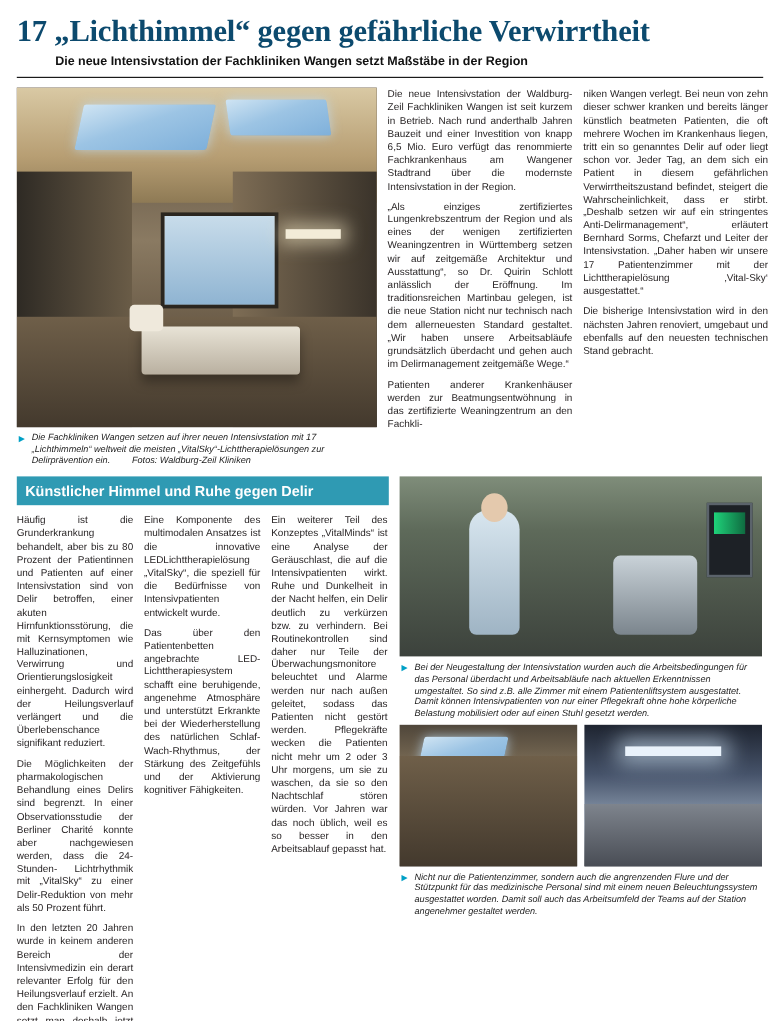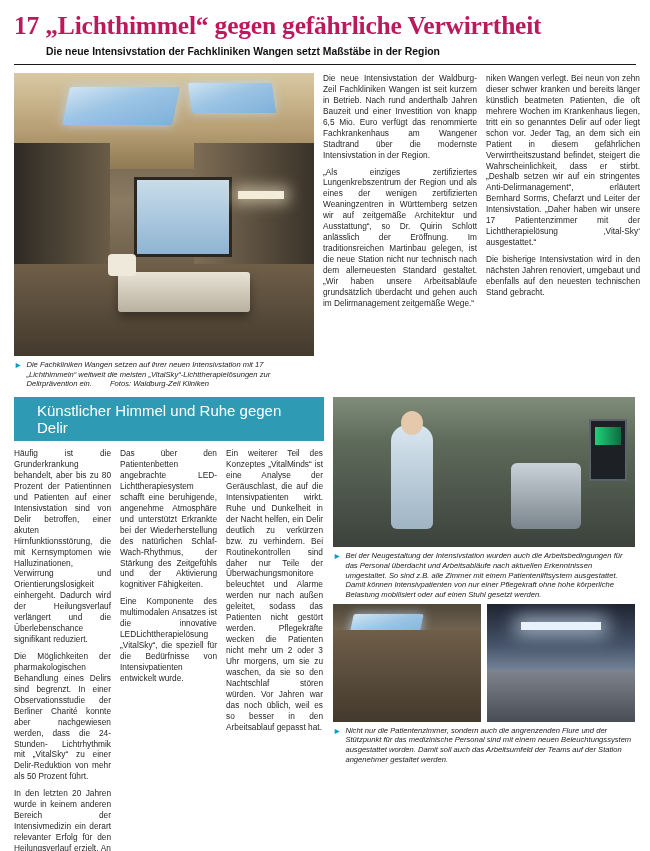--- a/index.html
+++ b/index.html
@@ -23,21 +23,21 @@
     padding: 10px 14px 8px 14px;
   }
   
   .headline {
     font-family: "Liberation Serif", serif;
     font-weight: bold;
     font-size: 25.5px;
     line-height: 1.08;
     letter-spacing: -0.2px;
     margin: 2px 0 6px 0;
-    color: #be185d;
+    color: #0c4a6e;
   }
   .subhead {
     font-family: "Liberation Sans", sans-serif;
     font-weight: bold;
     font-size: 10.4px;
     line-height: 1.2;
     color: #111111;
     margin-bottom: 6px;
     padding-left: 32px;
   }
@@ -179,23 +179,23 @@
     gap: 9px;
     margin-top: 8px;
     align-items: flex-start;
   }
   .lower-left { width: 310px; flex: 0 0 310px; }
   .lower-right { width: 302px; flex: 0 0 302px; }
 
   .teal-band {
     background: #2f9ab3;
     color: #ffffff;
-    font-weight: normal;
-    font-size: 15px;
-    padding: 5px 23px;
+    font-weight: bold;
+    font-size: 12px;
+    padding: 5px 7px;
     margin-bottom: 7px;
   }
   .three-cols {
     display: flex;
     gap: 9px;
   }
   .three-cols .c { width: 97px; flex: 0 0 97px; }
 
   .stack-photo { margin-bottom: 4px; }
   .mini-grid {
@@ -241,41 +241,42 @@
         <span>
           <span>Die Fachkliniken Wangen setzen auf ihrer neuen Intensivstation mit 17 „Lichthimmeln“ weltweit die meisten „VitalSky“-Lichttherapielösungen zur Delirprävention ein.</span>
           <span class="credit">Fotos: Waldburg-Zeil Kliniken</span>
         </span>
       </div>
     </div>
 
     <div class="col-text body-col">
       <p>Die neue Intensivstation der Waldburg-Zeil Fachkliniken Wangen ist seit kurzem in Betrieb. Nach rund anderthalb Jahren Bauzeit und einer Investition von knapp 6,5 Mio. Euro verfügt das renommierte Fachkrankenhaus am Wangener Stadtrand über die modernste Intensivstation in der Region.</p>
       <p>„Als einziges zertifiziertes Lungenkrebszentrum der Region und als eines der wenigen zertifizierten Weaningzentren in Württemberg setzen wir auf zeitgemäße Architektur und Ausstattung“, so Dr. Quirin Schlott anlässlich der Eröffnung. Im traditionsreichen Martinbau gelegen, ist die neue Station nicht nur technisch nach dem allerneuesten Standard gestaltet. „Wir haben unsere Arbeitsabläufe grundsätzlich überdacht und gehen auch im Delirmanagement zeitgemäße Wege.“</p>
+      <p>Patienten anderer Krankenhäuser werden zur Beatmungsentwöhnung in das zertifizierte Weaningzentrum an den Fachkli-</p>
     </div>
 
     <div class="col-text body-col">
       <p>niken Wangen verlegt. Bei neun von zehn dieser schwer kranken und bereits länger künstlich beatmeten Patienten, die oft mehrere Wochen im Krankenhaus liegen, tritt ein so genanntes Delir auf oder liegt schon vor. Jeder Tag, an dem sich ein Patient in diesem gefährlichen Verwirrtheitszustand befindet, steigert die Wahrscheinlichkeit, dass er stirbt. „Deshalb setzen wir auf ein stringentes Anti-Delirmanagement“, erläutert Bernhard Sorms, Chefarzt und Leiter der Intensivstation. „Daher haben wir unsere 17 Patientenzimmer mit der Lichttherapielösung ‚Vital-Sky‘ ausgestattet.“</p>
       <p>Die bisherige Intensivstation wird in den nächsten Jahren renoviert, umgebaut und ebenfalls auf den neuesten technischen Stand gebracht.</p>
     </div>
   </div>
 
   <div class="lower">
 
     <div class="lower-left">
       <div class="teal-band">Künstlicher Himmel und Ruhe gegen Delir</div>
       <div class="three-cols">
         <div class="c body-col">
           <p>Häufig ist die Grunderkrankung behandelt, aber bis zu 80 Prozent der Patientinnen und Patienten auf einer Intensivstation sind von Delir betroffen, einer akuten Hirnfunktionsstörung, die mit Kernsymptomen wie Halluzinationen, Verwirrung und Orientierungslosigkeit einhergeht. Dadurch wird der Heilungsverlauf verlängert und die Überlebenschance signifikant reduziert.</p>
           <p>Die Möglichkeiten der pharmakologischen Behandlung eines Delirs sind begrenzt. In einer Observationsstudie der Berliner Charité konnte aber nachgewiesen werden, dass die 24-Stunden- Lichtrhythmik mit „VitalSky“ zu einer Delir-Reduktion von mehr als 50 Prozent führt.</p>
           <p>In den letzten 20 Jahren wurde in keinem anderen Bereich der Intensivmedizin ein derart relevanter Erfolg für den Heilungsverlauf erzielt. An den Fachkliniken Wangen setzt man deshalb jetzt auf das Konzept „VitalMinds“, um mittels Licht- und Geräuschmanagement ein Delir zu vermeiden und den Genesungsprozess positiv zu beeinflussen.</p>
         </div>
         <div class="c body-col">
+          <p>Eine Komponente des multimodalen Ansatzes ist die innovative LEDLichttherapielösung „VitalSky“, die speziell für die Bedürfnisse von Intensivpatienten entwickelt wurde.</p>
           <p>Das über den Patientenbetten angebrachte LED-Lichttherapiesystem schafft eine beruhigende, angenehme Atmosphäre und unterstützt Erkrankte bei der Wiederherstellung des natürlichen Schlaf-Wach-Rhythmus, der Stärkung des Zeitgefühls und der Aktivierung kognitiver Fähigkeiten.</p>
-          <p>Eine Komponente des multimodalen Ansatzes ist die innovative LEDLichttherapielösung „VitalSky“, die speziell für die Bedürfnisse von Intensivpatienten entwickelt wurde.</p>
         </div>
         <div class="c body-col">
           <p>Ein weiterer Teil des Konzeptes „VitalMinds“ ist eine Analyse der Geräuschlast, die auf die Intensivpatienten wirkt. Ruhe und Dunkelheit in der Nacht helfen, ein Delir deutlich zu verkürzen bzw. zu verhindern. Bei Routinekontrollen sind daher nur Teile der Überwachungsmonitore beleuchtet und Alarme werden nur nach außen geleitet, sodass das Patienten nicht gestört werden. Pflegekräfte wecken die Patienten nicht mehr um 2 oder 3 Uhr morgens, um sie zu waschen, da sie so den Nachtschlaf stören würden. Vor Jahren war das noch üblich, weil es so besser in den Arbeitsablauf gepasst hat.</p>
         </div>
       </div>
     </div>
 
     <div class="lower-right">
       <div class="stack-photo">
         <div class="photo strip nurse">

